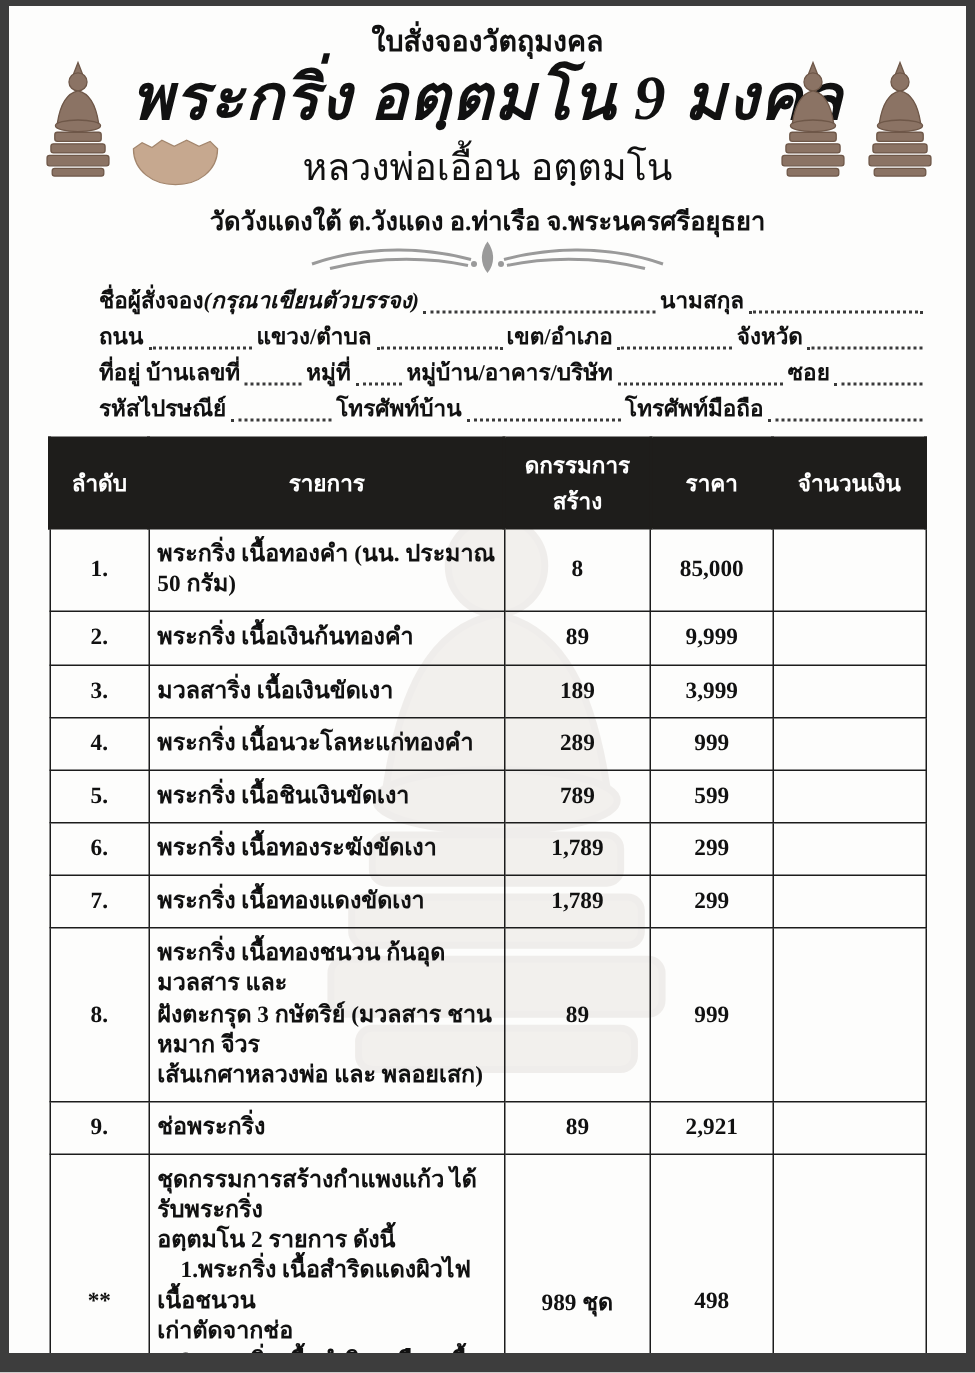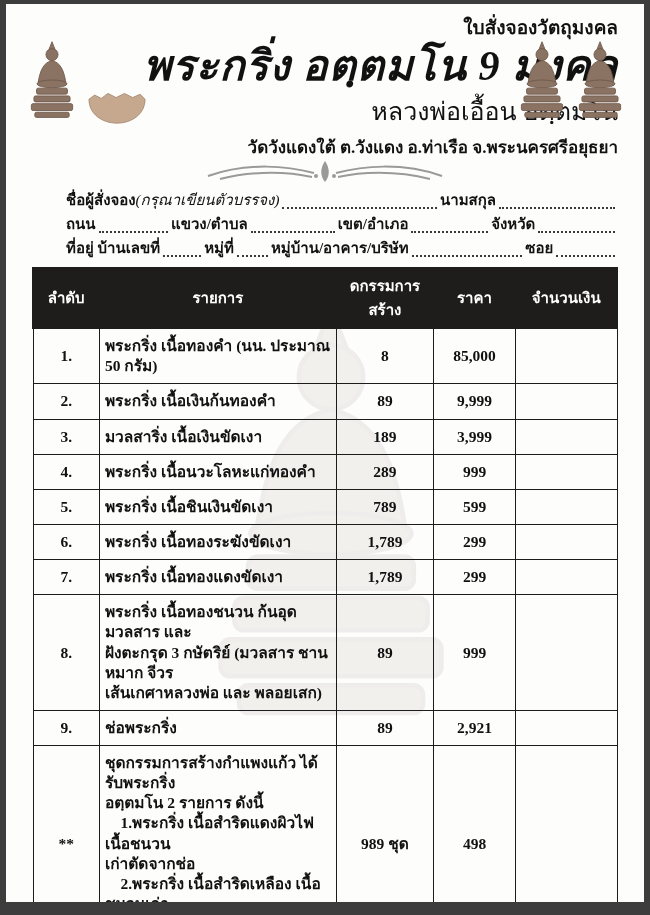--- a/index.html
+++ b/index.html
@@ -3,35 +3,35 @@
 <meta charset="utf-8">
 <style>
   html,body{margin:0;padding:0;width:650px;height:915px;overflow:hidden;
     font-family:"Liberation Serif","DejaVu Serif",serif;color:#111;}
   .frame{box-sizing:border-box;width:650px;height:915px;background:#3d3d3d;
     padding:4px 6px 13px 6px;}
   .page{position:relative;box-sizing:border-box;width:100%;height:100%;background:#fdfdfc;
     padding:6px 26px 4px 26px;overflow:hidden;}
 
   
-  .hdr{position:relative;text-align:right;}
+  .hdr{position:relative;text-align:center;}
   .hdr .form-type{font-size:19px;font-weight:bold;margin-top:2px;}
   .hdr .title{font-size:42px;line-height:1.05;font-weight:bold;font-style:italic;letter-spacing:1px;margin-top:2px;}
   .hdr .subtitle{font-size:25px;font-weight:normal;font-family:"Liberation Sans","DejaVu Sans",sans-serif;margin-top:3px;}
   .hdr .temple{font-size:17px;font-weight:bold;font-family:Liberation Serif, serif;margin-top:2px;}
   .amulets{position:absolute;top:28px;display:flex;gap:6px;align-items:flex-end;}
   .amulets.left{left:-6px;}
   .amulets.right{right:-8px;}
   .flourish{margin:-2px auto 0 auto;display:block;}
 
   
   .fields{margin-top:4px;}
   .field-line{display:flex;align-items:flex-end;font-size:15px;font-weight:bold;
     height:24px;white-space:nowrap;margin-left:34px;}
-  .f-note{font-style:italic;font-weight:normal;}
+  .f-note{font-style:italic;font-weight:bold;}
   .dots{flex-grow:1;border-bottom:2px dotted #3a3a3a;margin:0 3px 3px 3px;min-width:24px;}
 
   
   table.order{width:100%;border-collapse:collapse;margin-top:7px;position:relative;z-index:2;}
   table.order th{background:#1e1d1b;color:#fff;font-size:15px;font-weight:bold;
     padding:5px 2px;border:2px solid #1e1d1b;}
   table.order td{border:1.6px solid #1c1c1c;font-size:15.5px;font-weight:bold;
     padding:7px 5px;background:transparent;}
   td.c-no{width:58px;text-align:center;}
   td.c-desc{width:244px;white-space:pre-line;line-height:1.3;}
@@ -139,20 +139,28 @@
         <div class="field-line">
           <span>ที่อยู่ บ้านเลขที่</span>
           <span class="dots" style="flex-grow: 0.55;"></span>
           <span>หมู่ที่</span>
           <span class="dots" style="flex-grow: 0.45;"></span>
           <span>หมู่บ้าน/อาคาร/บริษัท</span>
           <span class="dots" style="flex-grow: 1.6;"></span>
           <span>ซอย</span>
           <span class="dots" style="flex-grow: 0.85;"></span>
         </div>
+        <div class="field-line">
+          <span>รหัสไปรษณีย์</span>
+          <span class="dots" style="flex-grow: 0.85;"></span>
+          <span>โทรศัพท์บ้าน</span>
+          <span class="dots" style="flex-grow: 1.3;"></span>
+          <span>โทรศัพท์มือถือ</span>
+          <span class="dots" style="flex-grow: 1.3;"></span>
+        </div>
       </div>
 
     <table class="order">
       <thead>
         <tr>
           <th>ลำดับ</th>
           <th>รายการ</th>
           <th>ดกรรมการสร้าง</th>
           <th>ราคา</th>
           <th>จำนวนเงิน</th>

